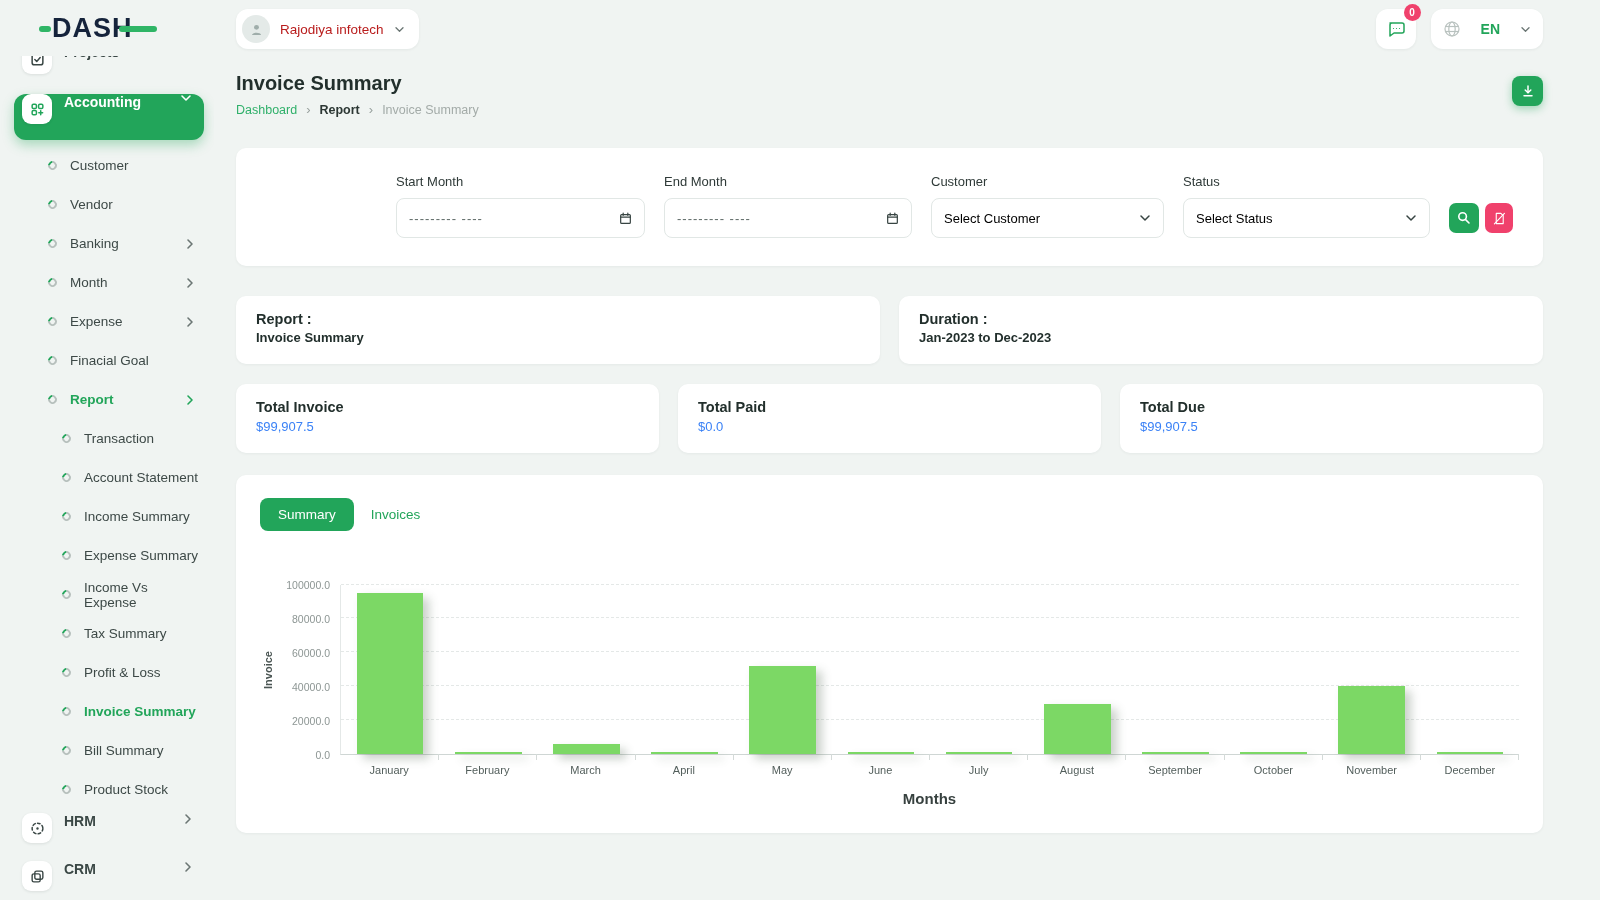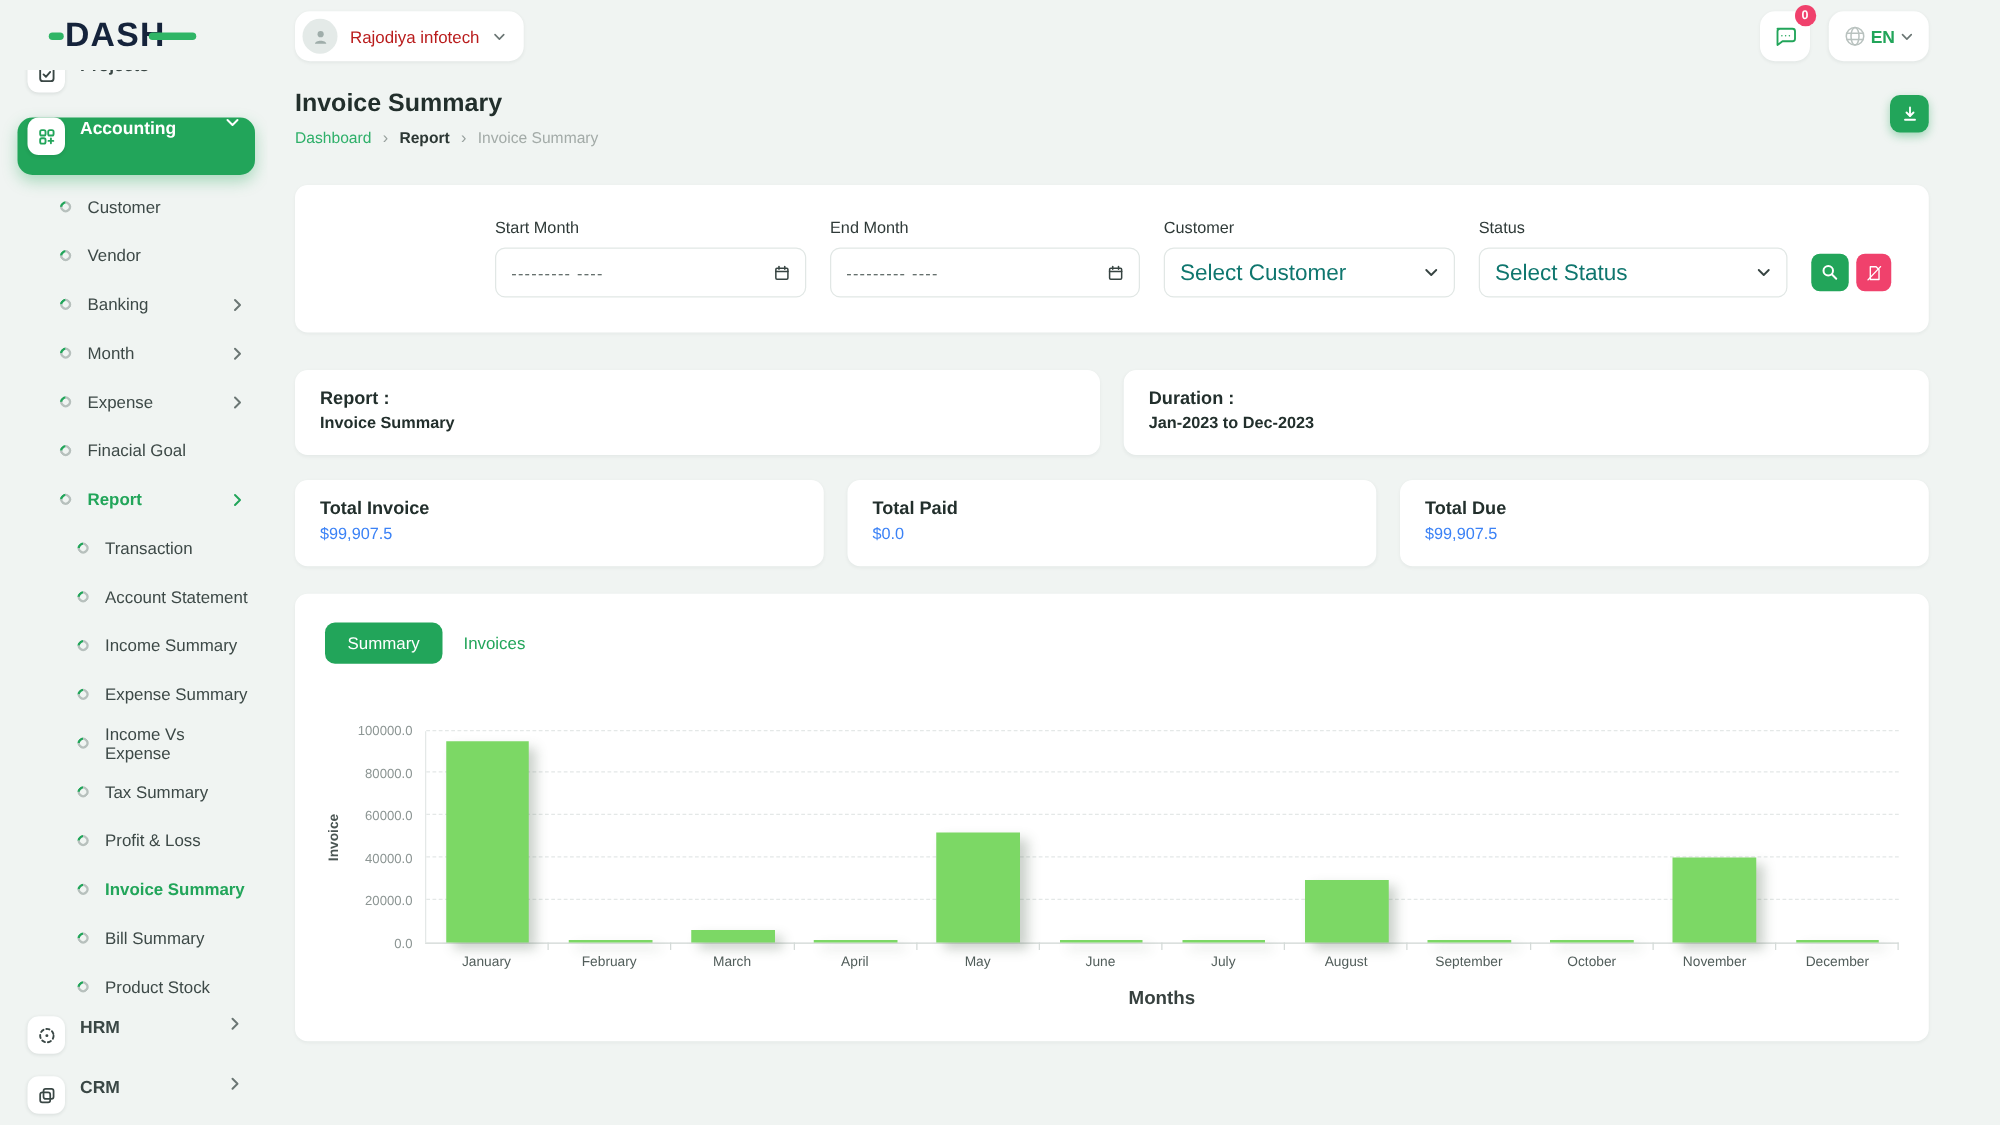--- a/index.html
+++ b/index.html
@@ -34,40 +34,40 @@
   .nav-root.spaced { margin-top:4px; }
 
   
   .main { flex:1; padding:0 57px 0 22px; display:flex; flex-direction:column; }
   .top-row { height:58px; display:flex; align-items:center; flex:0 0 58px; }
   .company-pill { background:#fff; border-radius:12px; height:40px; display:flex; align-items:center; gap:10px; padding:0 14px 0 6px; box-shadow:0 1px 3px rgba(20,40,35,.06); font-size:13.5px; color:#b91c1c; font-weight:500; }
   .avatar { width:28px; height:28px; border-radius:50%; background:#e4eae8; display:flex; align-items:center; justify-content:center; }
   .top-right { margin-left:auto; display:flex; gap:15px; align-items:center; }
   .chat-btn { width:40px; height:40px; background:#fff; border-radius:12px; position:relative; display:flex; align-items:center; justify-content:center; box-shadow:0 1px 3px rgba(20,40,35,.06); }
   .badge { position:absolute; top:-5px; right:-5px; min-width:17px; height:17px; padding:0 4px; border-radius:9px; background:#f0416c; color:#fff; font-size:10px; display:flex; align-items:center; justify-content:center; font-weight:700; }
-  .lang-pill { height:40px; background:#fff; border-radius:12px; display:flex; align-items:center; gap:4px; padding:0 12px; box-shadow:0 1px 3px rgba(20,40,35,.06); }
+  .lang-pill { height:40px; background:#fff; border-radius:12px; display:flex; align-items:center; gap:20px; padding:0 12px; box-shadow:0 1px 3px rgba(20,40,35,.06); }
   .lang-pill .lang { color:#22a55a; font-weight:700; font-size:14px; }
 
   .title-row { display:flex; align-items:flex-start; margin-top:14px; }
   .page-title { font-size:20px; font-weight:700; color:#222f2c; }
   .breadcrumb { margin-top:7px; display:flex; gap:9px; align-items:center; font-size:12.5px; }
   .crumb-link { color:#2fb06a; }
   .crumb-mid { color:#2c3734; font-weight:600; }
   .crumb-cur { color:#a3aba8; }
   .crumb-sep { color:#97a09d; font-size:13px; }
   .download-btn { margin-left:auto; margin-top:4px; width:31px; height:30px; background:#22a55a; border-radius:8px; display:flex; align-items:center; justify-content:center; box-shadow:0 3px 8px rgba(34,165,90,.4); cursor:pointer; border:none; }
 
   .card { background:#fff; border-radius:10px; box-shadow:0 1px 3px rgba(20,40,35,.05); }
 
   .filter-card { margin-top:31px; padding:26px 22px 28px 160px; display:flex; gap:19px; align-items:flex-end; }
   .field { display:flex; flex-direction:column; }
   .field-label { font-size:13px; color:#2f3a38; margin-bottom:9px; font-weight:500; }
   .control { height:40px; border:1px solid #e1e7e5; border-radius:8px; background:#fff; display:flex; align-items:center; justify-content:space-between; gap:10px; padding:0 12px; font-size:13px; color:#525e5b; }
   .w1 { width:249px; } .w2 { width:248px; } .w3 { width:233px; } .w4 { width:247px; }
-  .control .value { color:#0f766e; font-size:18px; }
+  .control .value { color:#000000; font-size:13px; }
   .dash-ph { color:#5f6a67; letter-spacing:1px; }
   .filter-btns { display:flex; gap:6px; padding-bottom:5px; margin-left:0; }
   .sq-btn { width:30px; height:30px; border:none; border-radius:7px; display:flex; align-items:center; justify-content:center; cursor:pointer; }
   .sq-btn.search { background:#22a55a; }
   .sq-btn.reset { background:#f0416c; width:28px; }
 
   .info-row { display:flex; gap:19px; margin-top:30px; }
   .info-card { flex:1; padding:15px 20px 19px; }
   .info-t1 { font-weight:700; font-size:14.5px; color:#222f2c; }
   .info-t2 { font-weight:700; font-size:13px; color:#222f2c; margin-top:3px; }

